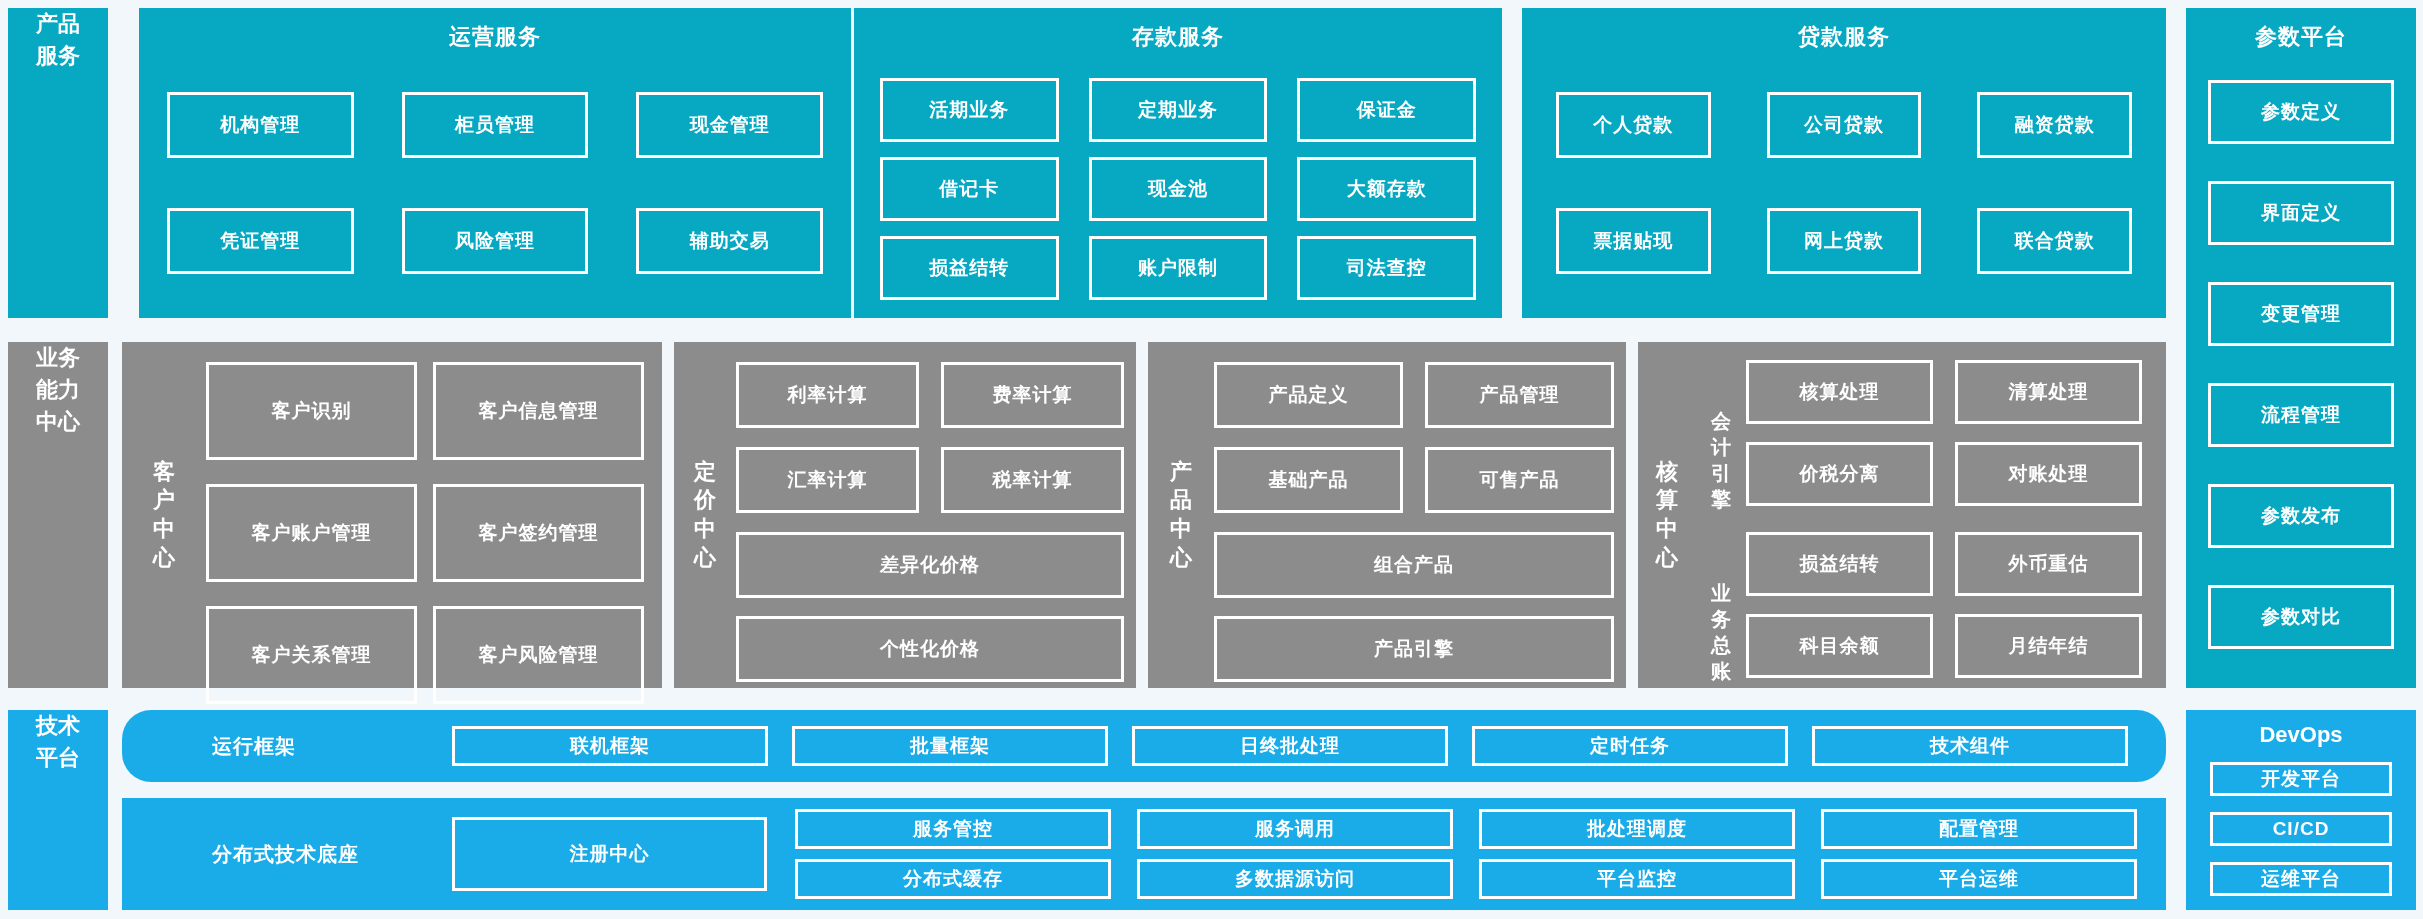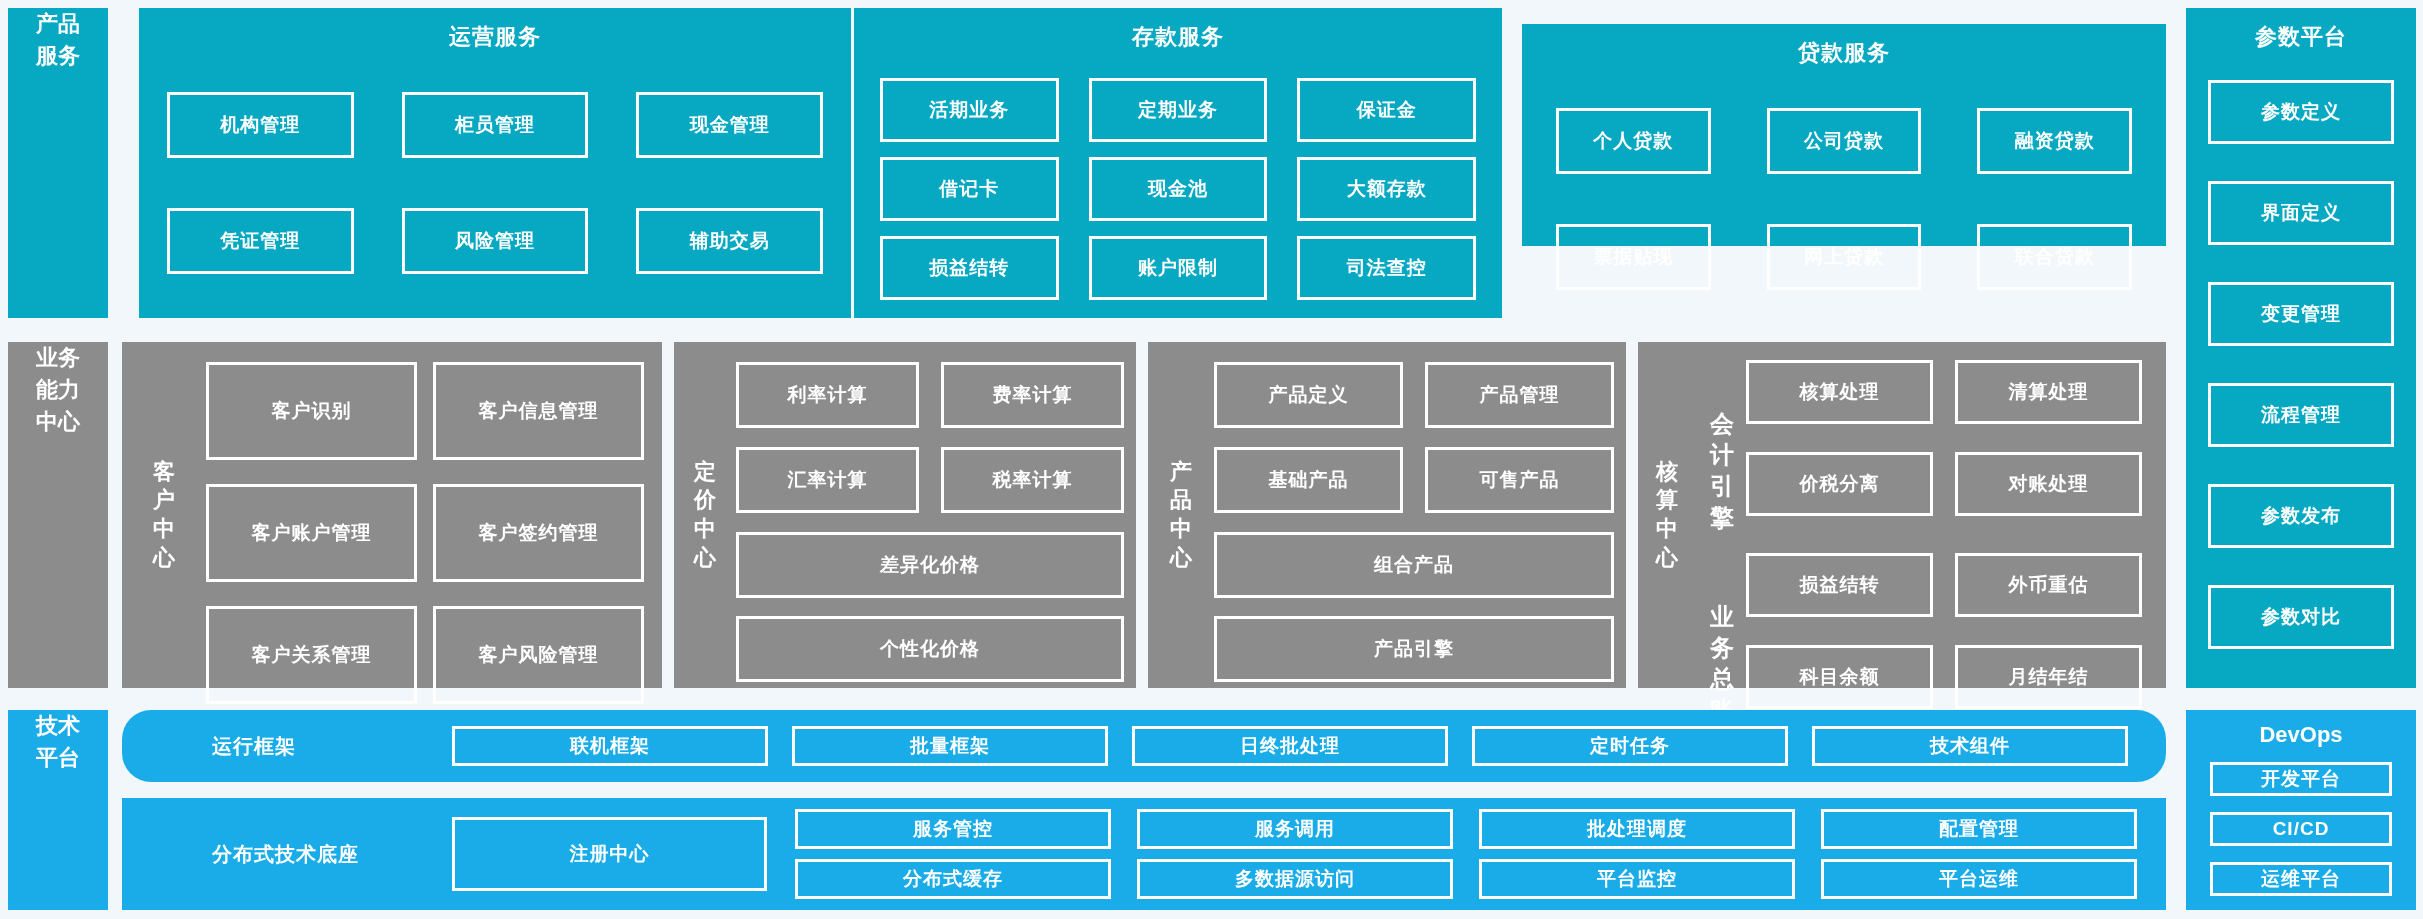--- a/index.html
+++ b/index.html
@@ -74,21 +74,21 @@
   .cap-grid2x3 .btn{height:98px;}
   .cap-grid4{
     flex:1;display:grid;grid-template-columns:repeat(2,1fr);
     column-gap:22px;row-gap:13px;padding:20px 12px 0 0;
   }
   .cap-grid4 .btn{height:66px;}
   .span2{grid-column:1 / span 2;}
 
   .acc-groups{flex:1;display:flex;flex-direction:column;gap:20px;padding:18px 24px 0 0;}
   .acc-group{display:flex;flex:none;}
-  .acc-group .vlabel{width:22px;font-size:24px;margin-top:48px;}
+  .acc-group .vlabel{width:22px;font-size:20px;margin-top:48px;}
   .acc-group .vlabel-col{width:50px;}
   .acc-grid{
     flex:1;display:grid;grid-template-columns:repeat(2,1fr);
     column-gap:22px;row-gap:12px;
   }
   .acc-grid .btn{height:64px;}
 
   
   .hrow{display:flex;align-items:center;padding-left:90px;}
   .hrow-label{width:240px;font-weight:bold;font-size:20px;letter-spacing:1px;flex:none;}
@@ -134,21 +134,21 @@
     <div class="btn">保证金</div>
     <div class="btn">借记卡</div>
     <div class="btn">现金池</div>
     <div class="btn">大额存款</div>
     <div class="btn">损益结转</div>
     <div class="btn">账户限制</div>
     <div class="btn">司法查控</div>
   </div>
 </div>
 
-<div class="panel teal" style="left:1522px;top:24px;width:644px;height:222px;">
+<div class="panel teal" style="left:1522px;top:8px;width:644px;height:310px;">
   <div class="ptitle">贷款服务</div>
   <div class="grid3x2" style="column-gap:56px;margin:40px 34px 0;">
     <div class="btn">个人贷款</div>
     <div class="btn">公司贷款</div>
     <div class="btn">融资贷款</div>
     <div class="btn">票据贴现</div>
     <div class="btn">网上贷款</div>
     <div class="btn">联合贷款</div>
   </div>
 </div>

